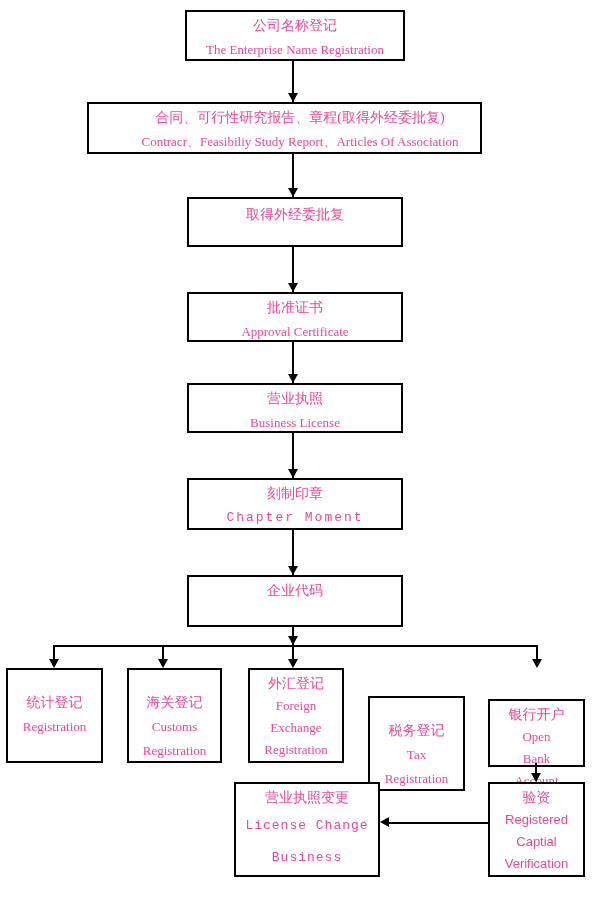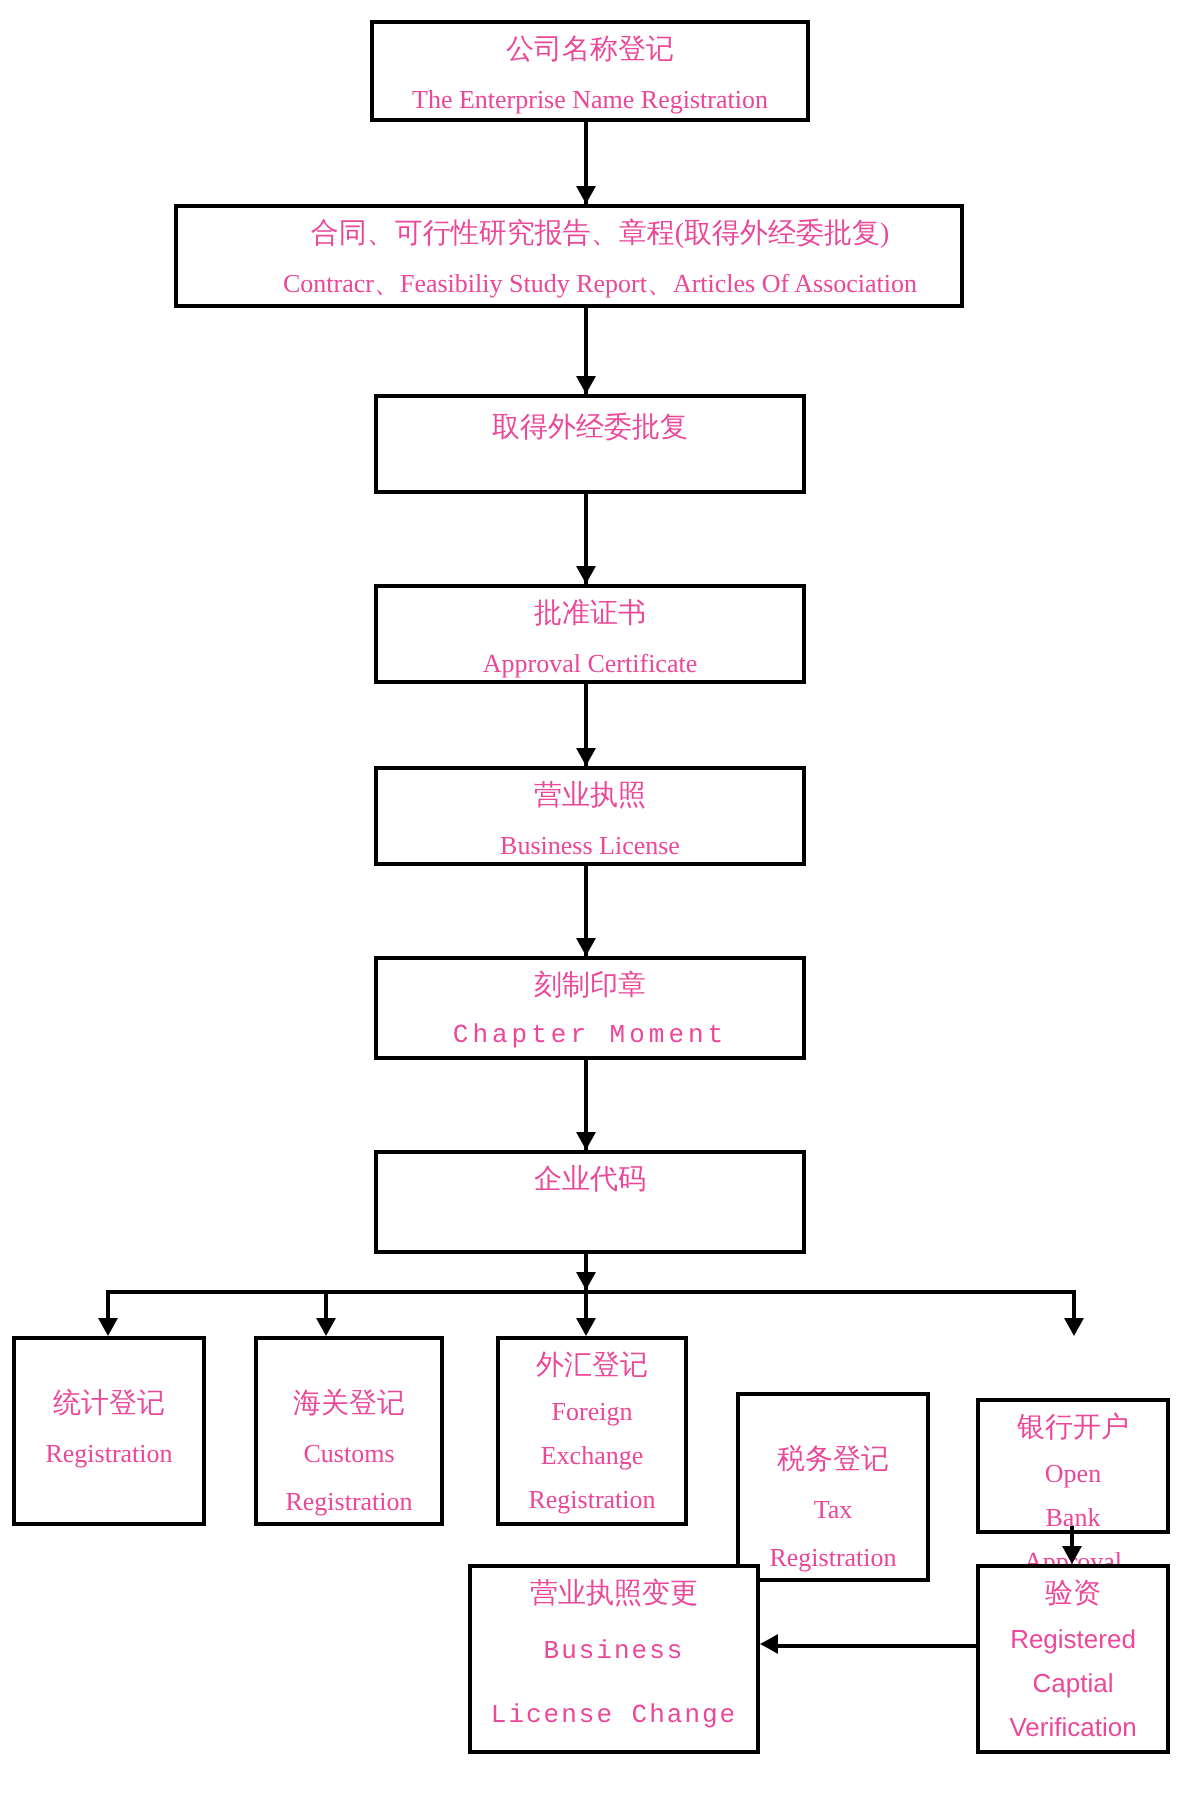--- a/index.html
+++ b/index.html
@@ -130,35 +130,35 @@
   <div class="box branch" style="left:368px; top:696px; width:97px; height:95px;">
     <div class="cn">税务登记</div>
     <div class="en serif">Tax</div>
     <div class="en serif">Registration</div>
   </div>
 
   <div class="box branch4" style="left:488px; top:668px; width:97px; height:68px;margin-top:31px;">
     <div class="cn">银行开户</div>
     <div class="en serif">Open</div>
     <div class="en serif">Bank</div>
-    <div class="en serif">Approval</div>
+    <div class="en serif">Account</div>
   </div>
 
   <div class="vline" style="left:535px; top:763px; height:10px;"></div>
   <div class="arrow-down" style="left:531px; top:773px;"></div>
 
   <div class="box branch4" style="left:488px; top:782px; width:97px; height:95px;">
     <div class="cn">验资</div>
     <div class="en sans">Registered</div>
     <div class="en sans">Captial</div>
     <div class="en sans">Verification</div>
   </div>
 
   <div class="hline" style="left:389px; top:822px; width:99px;"></div>
   <div class="arrow-left" style="left:380px; top:817px;"></div>
 
   <div class="box" style="left:234px; top:782px; width:146px; height:95px; padding-top:2px;">
     <div class="cn">营业执照变更</div>
+    <div class="en mono" style="line-height:32px;">License Change</div>
     <div class="en mono" style="line-height:32px;">Business</div>
-    <div class="en mono" style="line-height:32px;">License Change</div>
   </div>
 
 </div>
 
 </body></html>

